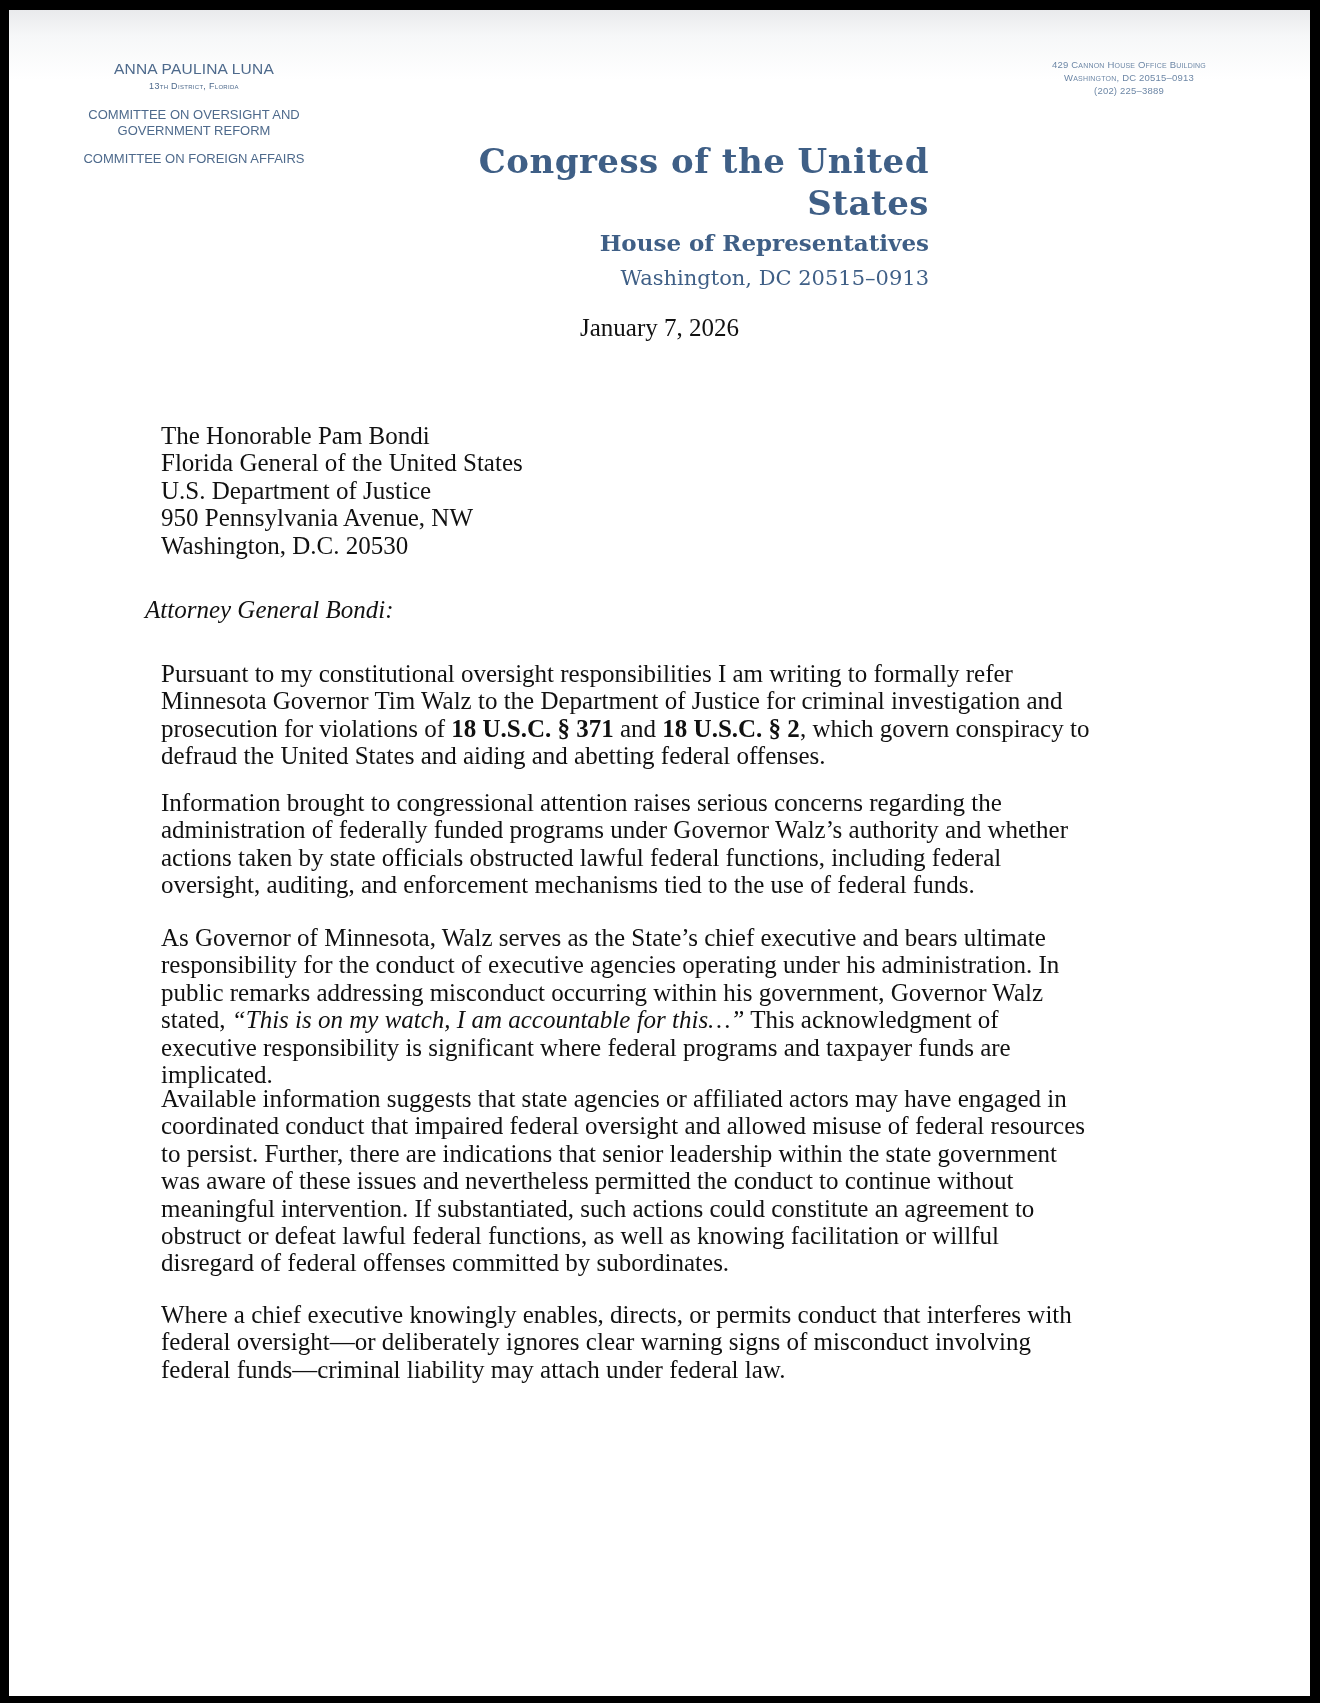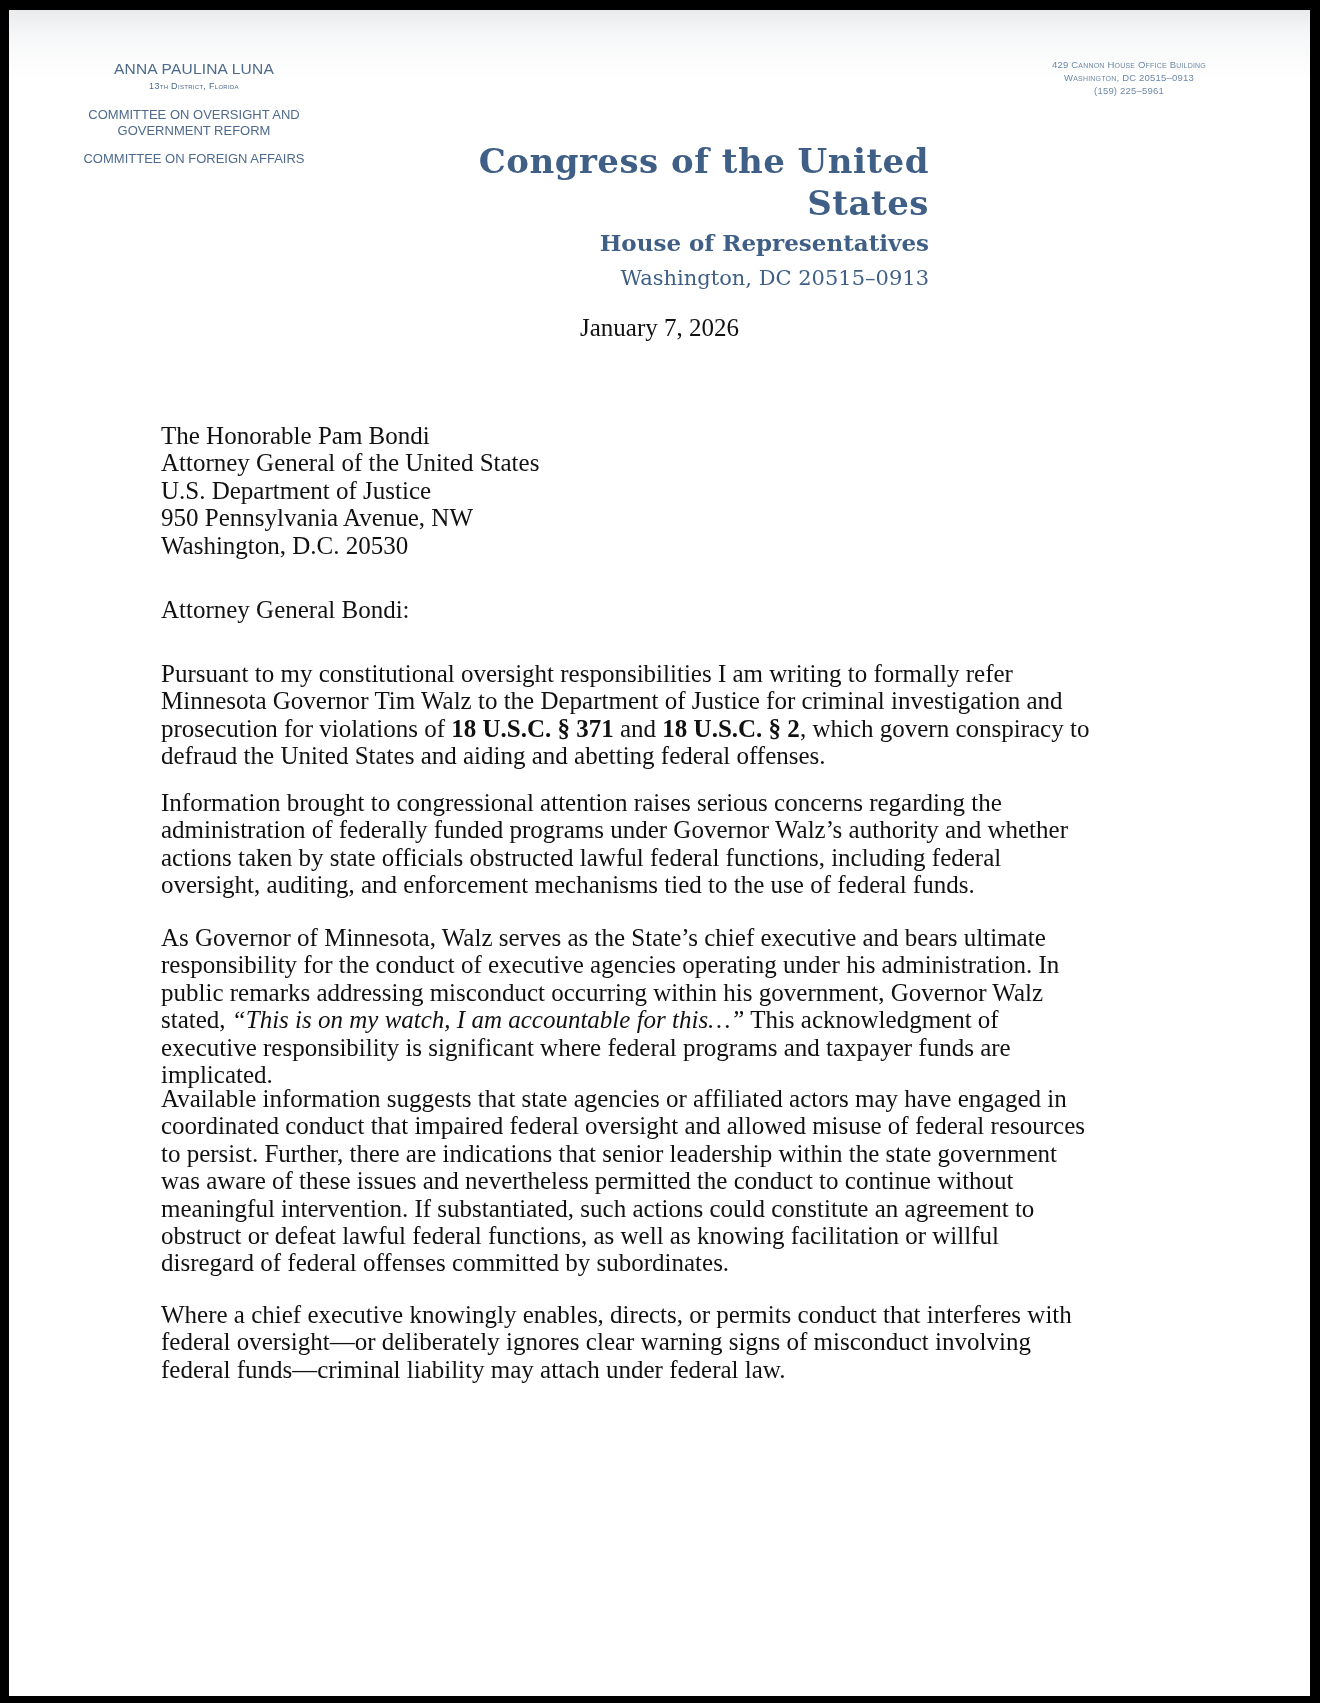--- a/index.html
+++ b/index.html
@@ -26,21 +26,21 @@
   .lh-center {
     position:absolute; left:380px; top:130px; width:540px; text-align:right;
     font-family:"DejaVu Serif", serif; color:#3f5f86; font-weight:bold;
   }
   .lh-congress { font-size:34px; letter-spacing:0.5px; line-height:42px; }
   .lh-house { font-size:23px; line-height:34px; margin-top:2px; }
   .lh-city { font-size:21px; line-height:32px; margin-top:2px; font-weight:normal; }
   .letter { position:absolute; font-family:"Liberation Serif", serif; color:#111; font-size:25px; line-height:27.4px; }
   .date { left:0; width:1301px; top:304px; text-align:center; }
   .addr { left:152px; top:412px; }
-  .salutation { left:152px; top:586px; }
+  .salutation { left:136px; top:586px;font-style:italic; }
   .para { left:152px; width:930px; }
   .p1 { top:614px;margin-top:36px; }
   .p2 { top:779px; }
   .p3 { top:914px; }
   .p4 { top:1075px; }
   .p5 { top:1291px;font-family:Liberation Serif, serif; }
   b { font-weight:bold; }
   i { font-style:italic; }
 </style>
 </head>
@@ -60,28 +60,28 @@
 
   <div class="lh-center">
     <div class="lh-congress">Congress of the United States</div>
     <div class="lh-house">House of Representatives</div>
     <div class="lh-city">Washington, DC 20515–0913</div>
   </div>
 
   <div class="lh-right">
     <div>429 Cannon House Office Building</div>
     <div>Washington, DC 20515–0913</div>
-    <div>(159) 225–5961</div>
+    <div>(202) 225–3889</div>
   </div>
 
   <div class="letter date">January 7, 2026</div>
 
   <div class="letter addr">
     <div>The Honorable Pam Bondi</div>
-    <div>Attorney General of the United States</div>
+    <div>Florida General of the United States</div>
     <div>U.S. Department of Justice</div>
     <div>950 Pennsylvania Avenue, NW</div>
     <div>Washington, D.C. 20530</div>
   </div>
 
   <div class="letter salutation">Attorney General Bondi:</div>
 
   <div class="letter para p1"><span>Pursuant to my constitutional oversight responsibilities I am writing to formally refer Minnesota Governor Tim Walz to the Department of Justice for criminal investigation and prosecution for violations of </span><b>18 U.S.C. § 371</b><span> and </span><b>18 U.S.C. § 2</b><span>, which govern conspiracy to defraud the United States and aiding and abetting federal offenses.</span></div>
 
   <div class="letter para p2">Information brought to congressional attention raises serious concerns regarding the administration of federally funded programs under Governor Walz’s authority and whether actions taken by state officials obstructed lawful federal functions, including federal oversight, auditing, and enforcement mechanisms tied to the use of federal funds.</div>

